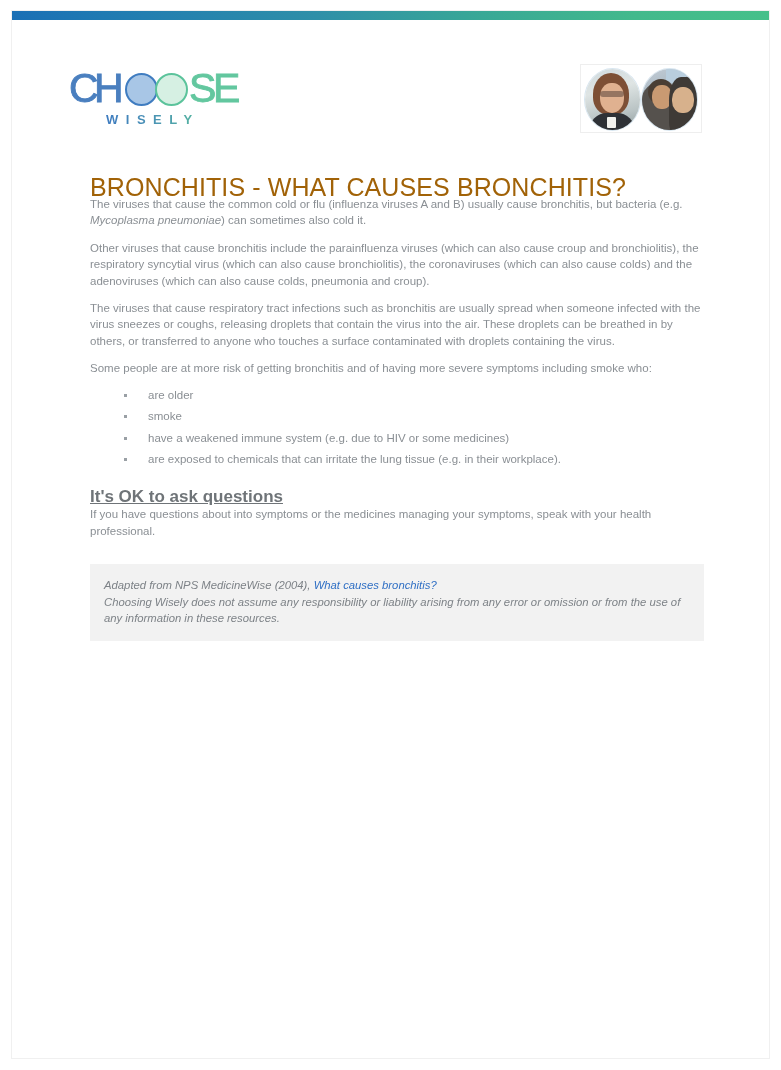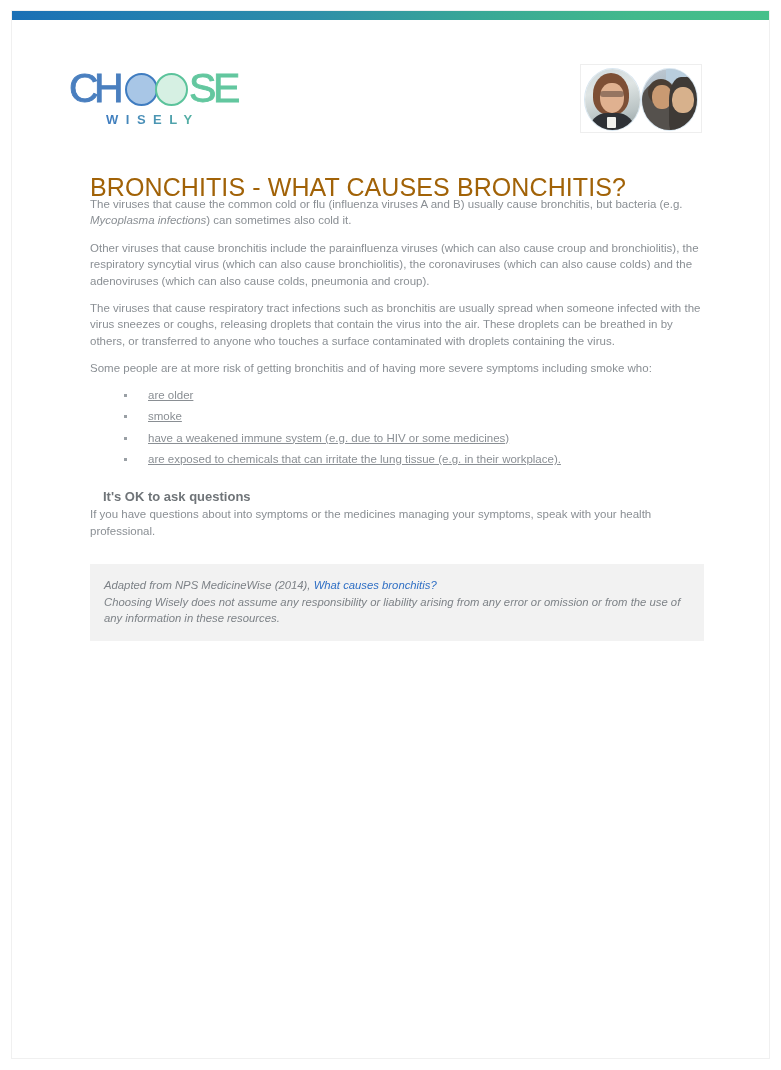--- a/index.html
+++ b/index.html
@@ -174,21 +174,20 @@
     margin: 0 0 11px 0;
     color: #8a8f94;
     text-align: left;
   }
   .para i { font-style: italic; }
 
   .bullets {
     list-style: none;
     margin: 2px 0 0 0;
     padding: 0;
-    text-decoration: underline;
   }
   .bullets li {
     position: relative;
     padding-left: 58px;
     margin-bottom: 6.5px;
     color: #8a8f94;
     font-size: 11.5px;
     line-height: 15px;
   }
   .bullets li::before {
@@ -198,23 +197,24 @@
     top: 6px;
     width: 3px;
     height: 3px;
     background: #9aa0a5;
   }
 
   .ask-block { margin-top: 22px; }
   .ask-title {
     font-weight: 700;
     color: #6f7478;
-    font-size: 13px;
-    margin: 0 0 1px 13px;
+    font-size: 17px;
+    margin: 0 0 1px 0;
     line-height: 16px;
+    text-decoration: underline;
   }
   .ask-text {
     margin: 0;
     color: #8a8f94;
     font-size: 11.5px;
     line-height: 16.4px;
   }
 
   
   .disclaimer {
@@ -280,21 +280,21 @@
           <span class="pr-f2"></span>
       </div>
     </div>
 
   </div>
 
   <h1 class="title">BRONCHITIS - WHAT CAUSES BRONCHITIS?</h1>
 
   <div class="content">
 
-    <p class="para"><span>The viruses that cause the common cold or flu (influenza viruses A and B) usually cause bronchitis, but bacteria (e.g. </span><i>Mycoplasma infections</i><span>) can sometimes also cold it.</span></p>
+    <p class="para"><span>The viruses that cause the common cold or flu (influenza viruses A and B) usually cause bronchitis, but bacteria (e.g. </span><i>Mycoplasma pneumoniae</i><span>) can sometimes also cold it.</span></p>
 
     <p class="para">Other viruses that cause bronchitis include the parainfluenza viruses (which can also cause croup and bronchiolitis), the respiratory syncytial virus (which can also cause bronchiolitis), the coronaviruses (which can also cause colds) and the adenoviruses (which can also cause colds, pneumonia and croup).</p>
 
     <p class="para">The viruses that cause respiratory tract infections such as bronchitis are usually spread when someone infected with the virus sneezes or coughs, releasing droplets that contain the virus into the air. These droplets can be breathed in by others, or transferred to anyone who touches a surface contaminated with droplets containing the virus.</p>
 
     <p class="para">Some people are at more risk of getting bronchitis and of having more severe symptoms including smoke who:</p>
 
     <ul class="bullets">
       <li>are older</li>
       <li>smoke</li>
@@ -303,17 +303,17 @@
     </ul>
 
     <div class="ask-block">
       <p class="ask-title">It's OK to ask questions</p>
       <p class="ask-text">If you have questions about into symptoms or the medicines managing your symptoms, speak with your health professional.</p>
     </div>
 
   </div>
 
   <div class="disclaimer">
-    <p class="disc-line"><span>Adapted from NPS MedicineWise (2014), </span><a class="disc-link" href="#">What causes bronchitis?</a></p>
+    <p class="disc-line"><span>Adapted from NPS MedicineWise (2004), </span><a class="disc-link" href="#">What causes bronchitis?</a></p>
     <p class="disc-line">Choosing Wisely does not assume any responsibility or liability arising from any error or omission or from the use of any information in these resources.</p>
   </div>
 
 </div>
 
 </body></html>

